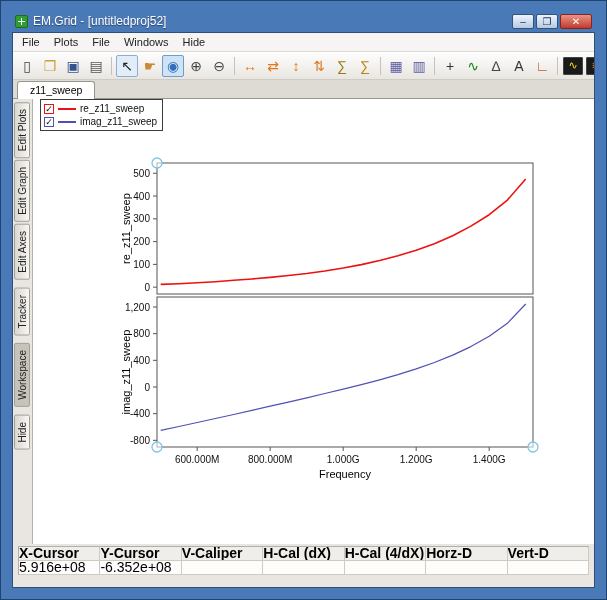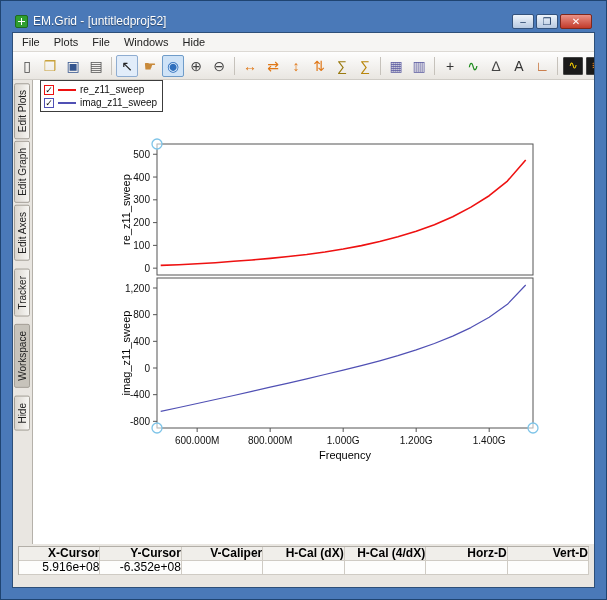--- a/index.html
+++ b/index.html
@@ -60,21 +60,21 @@
     text-align:center; background:#fff; color:#111;}
   .lsample{ display:inline-block; width:18px; height:2px; background:#000; }
   .llabel{ font-size:10px; color:#111; }
   text.tick{ font-size:10px; fill:#111; font-family:"Liberation Sans",sans-serif; }
   text.axlabel{ font-size:11px; fill:#000; font-family:"Liberation Sans",sans-serif; }
   
   .statusbar{ background:#e9e6e1; padding:2px 5px 0; }
   .status-table{ display:grid; grid-template-columns:repeat(7,1fr);
     border-top:1px solid #b3afa8; border-left:1px solid #b3afa8; background:#fdfdfc;}
   .st-cell{ border-right:1px solid #cfcbc4; border-bottom:1px solid #cfcbc4;
-    font-size:12px; height:14px; line-height:13px; text-align:right; white-space:nowrap; overflow:hidden;}
+    font-size:14px; height:14px; line-height:13px; text-align:left; white-space:nowrap; overflow:hidden;}
   .st-head{ background:#f0eeea; font-weight:bold; }
   .bottom-strip{ height:12px; background:#e9e6e1; }
 </style>
 </head>
 <body>
 
 <div class="window">
 
   <div class="titlebar">
     <span class="app-icon"></span>
@@ -169,20 +169,23 @@
         </span>
         <span class="tb-sep"></span>
         <span class="tb-btn chip" style="background: rgb(26, 26, 26);">
           <span class="tb-glyph" style="color: rgb(255, 215, 0);">∿</span>
         </span>
         <span class="tb-btn chip" style="background: rgb(26, 26, 26);">
           <span class="tb-glyph" style="color: rgb(255, 144, 32);">≋</span>
         </span>
       </div>
 
+    <div class="tabbar">
+      <span class="tab">z11_sweep</span>
+    </div>
 
     <div class="content">
 
       <div class="side-tabs">
         <span class="side-tab">Edit Plots</span>
         <span class="side-tab">Edit Graph</span>
         <span class="side-tab">Edit Axes</span>
         <span class="side-tab gap">Tracker</span>
         <span class="side-tab gap selected">Workspace</span>
         <span class="side-tab gap">Hide</span>

